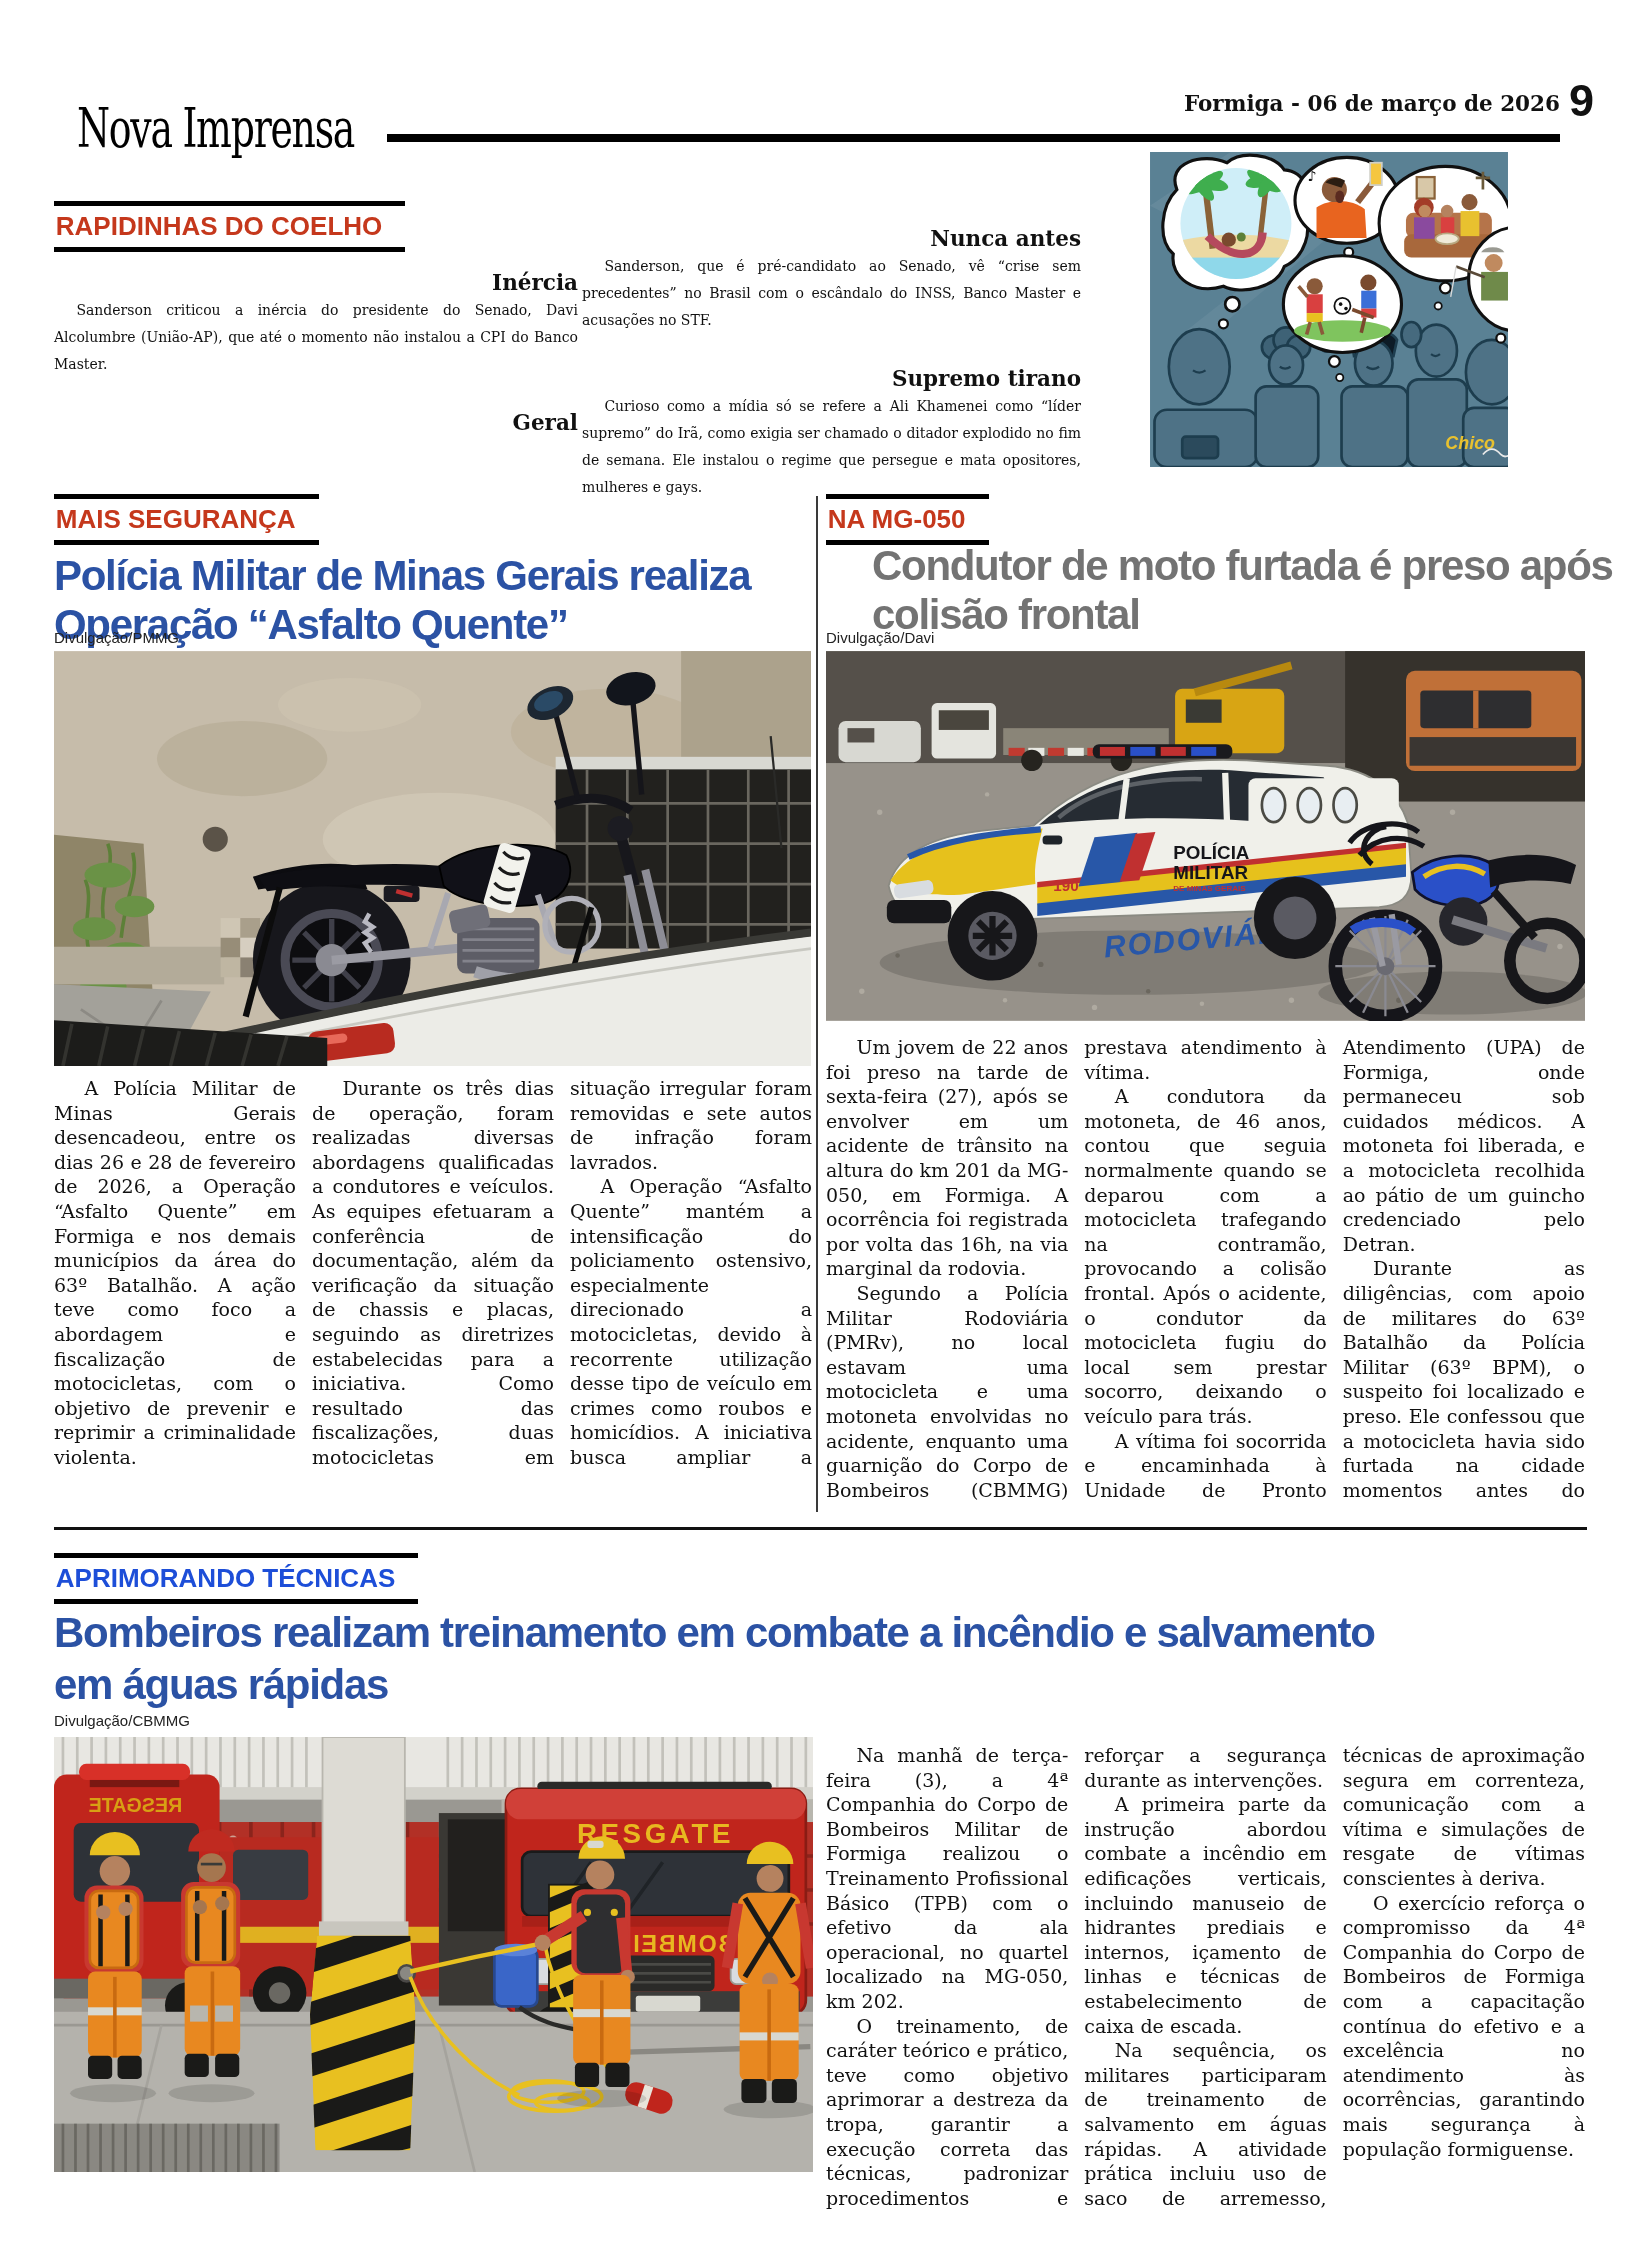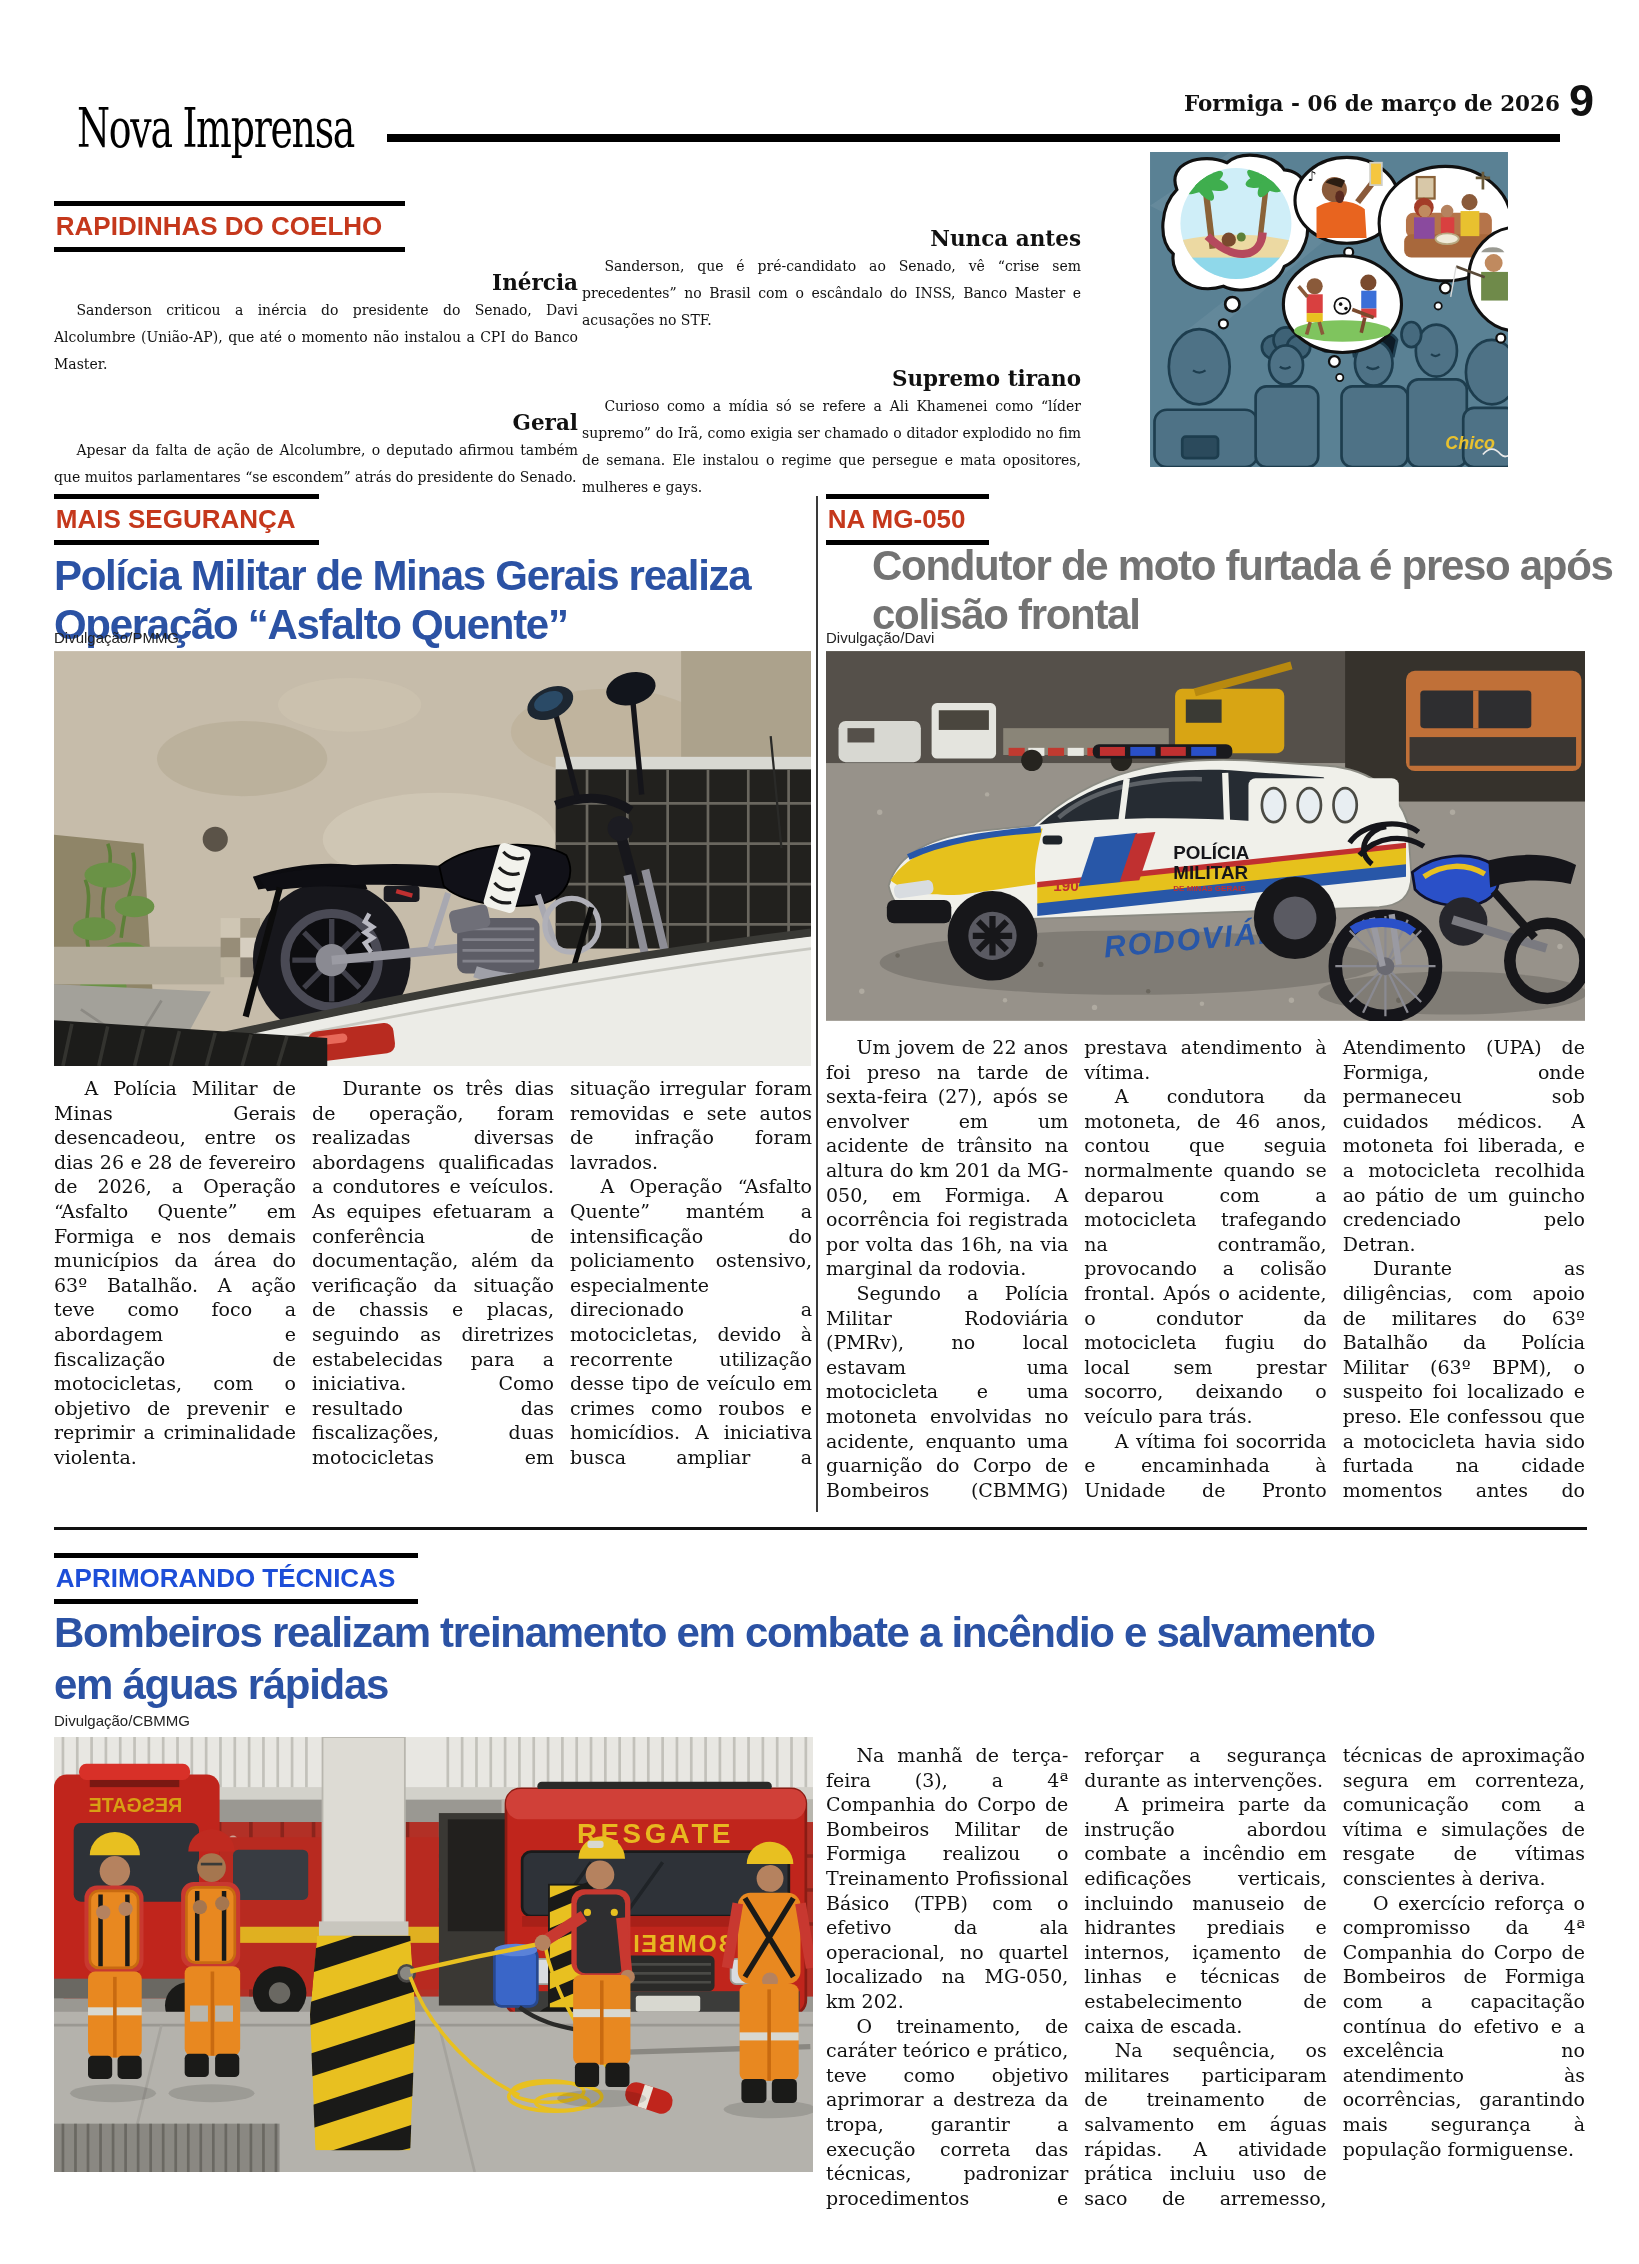--- a/index.html
+++ b/index.html
@@ -52,21 +52,20 @@
     <span style="color:#c5381c;">RAPIDINHAS DO COELHO</span>
   </div>
 
   <div class="abs rapid" style="left:54px;top:270px;width:524px;">
     <div class="item">
       <h3>Inércia</h3>
       <p>Sanderson criticou a inércia do presidente do Senado, Davi Alcolumbre (União-AP), que até o momento não instalou a CPI do Banco Master.</p>
     </div>
     <div class="item">
       <h3>Geral</h3>
-      <p>Apesar da falta de ação de Alcolumbre, o deputado afirmou também que muitos parlamentares “se escondem” atrás do presidente do Senado.</p>
     </div>
   </div>
 
   <div class="abs rapid" style="left:582px;top:226px;width:499px;">
     <div class="item">
       <h3>Nunca antes</h3>
       <p>Sanderson, que é pré-candidato ao Senado, vê “crise sem precedentes” no Brasil com o escândalo do INSS, Banco Master e acusações no STF.</p>
     </div>
     <div class="item">
       <h3>Supremo tirano</h3>

